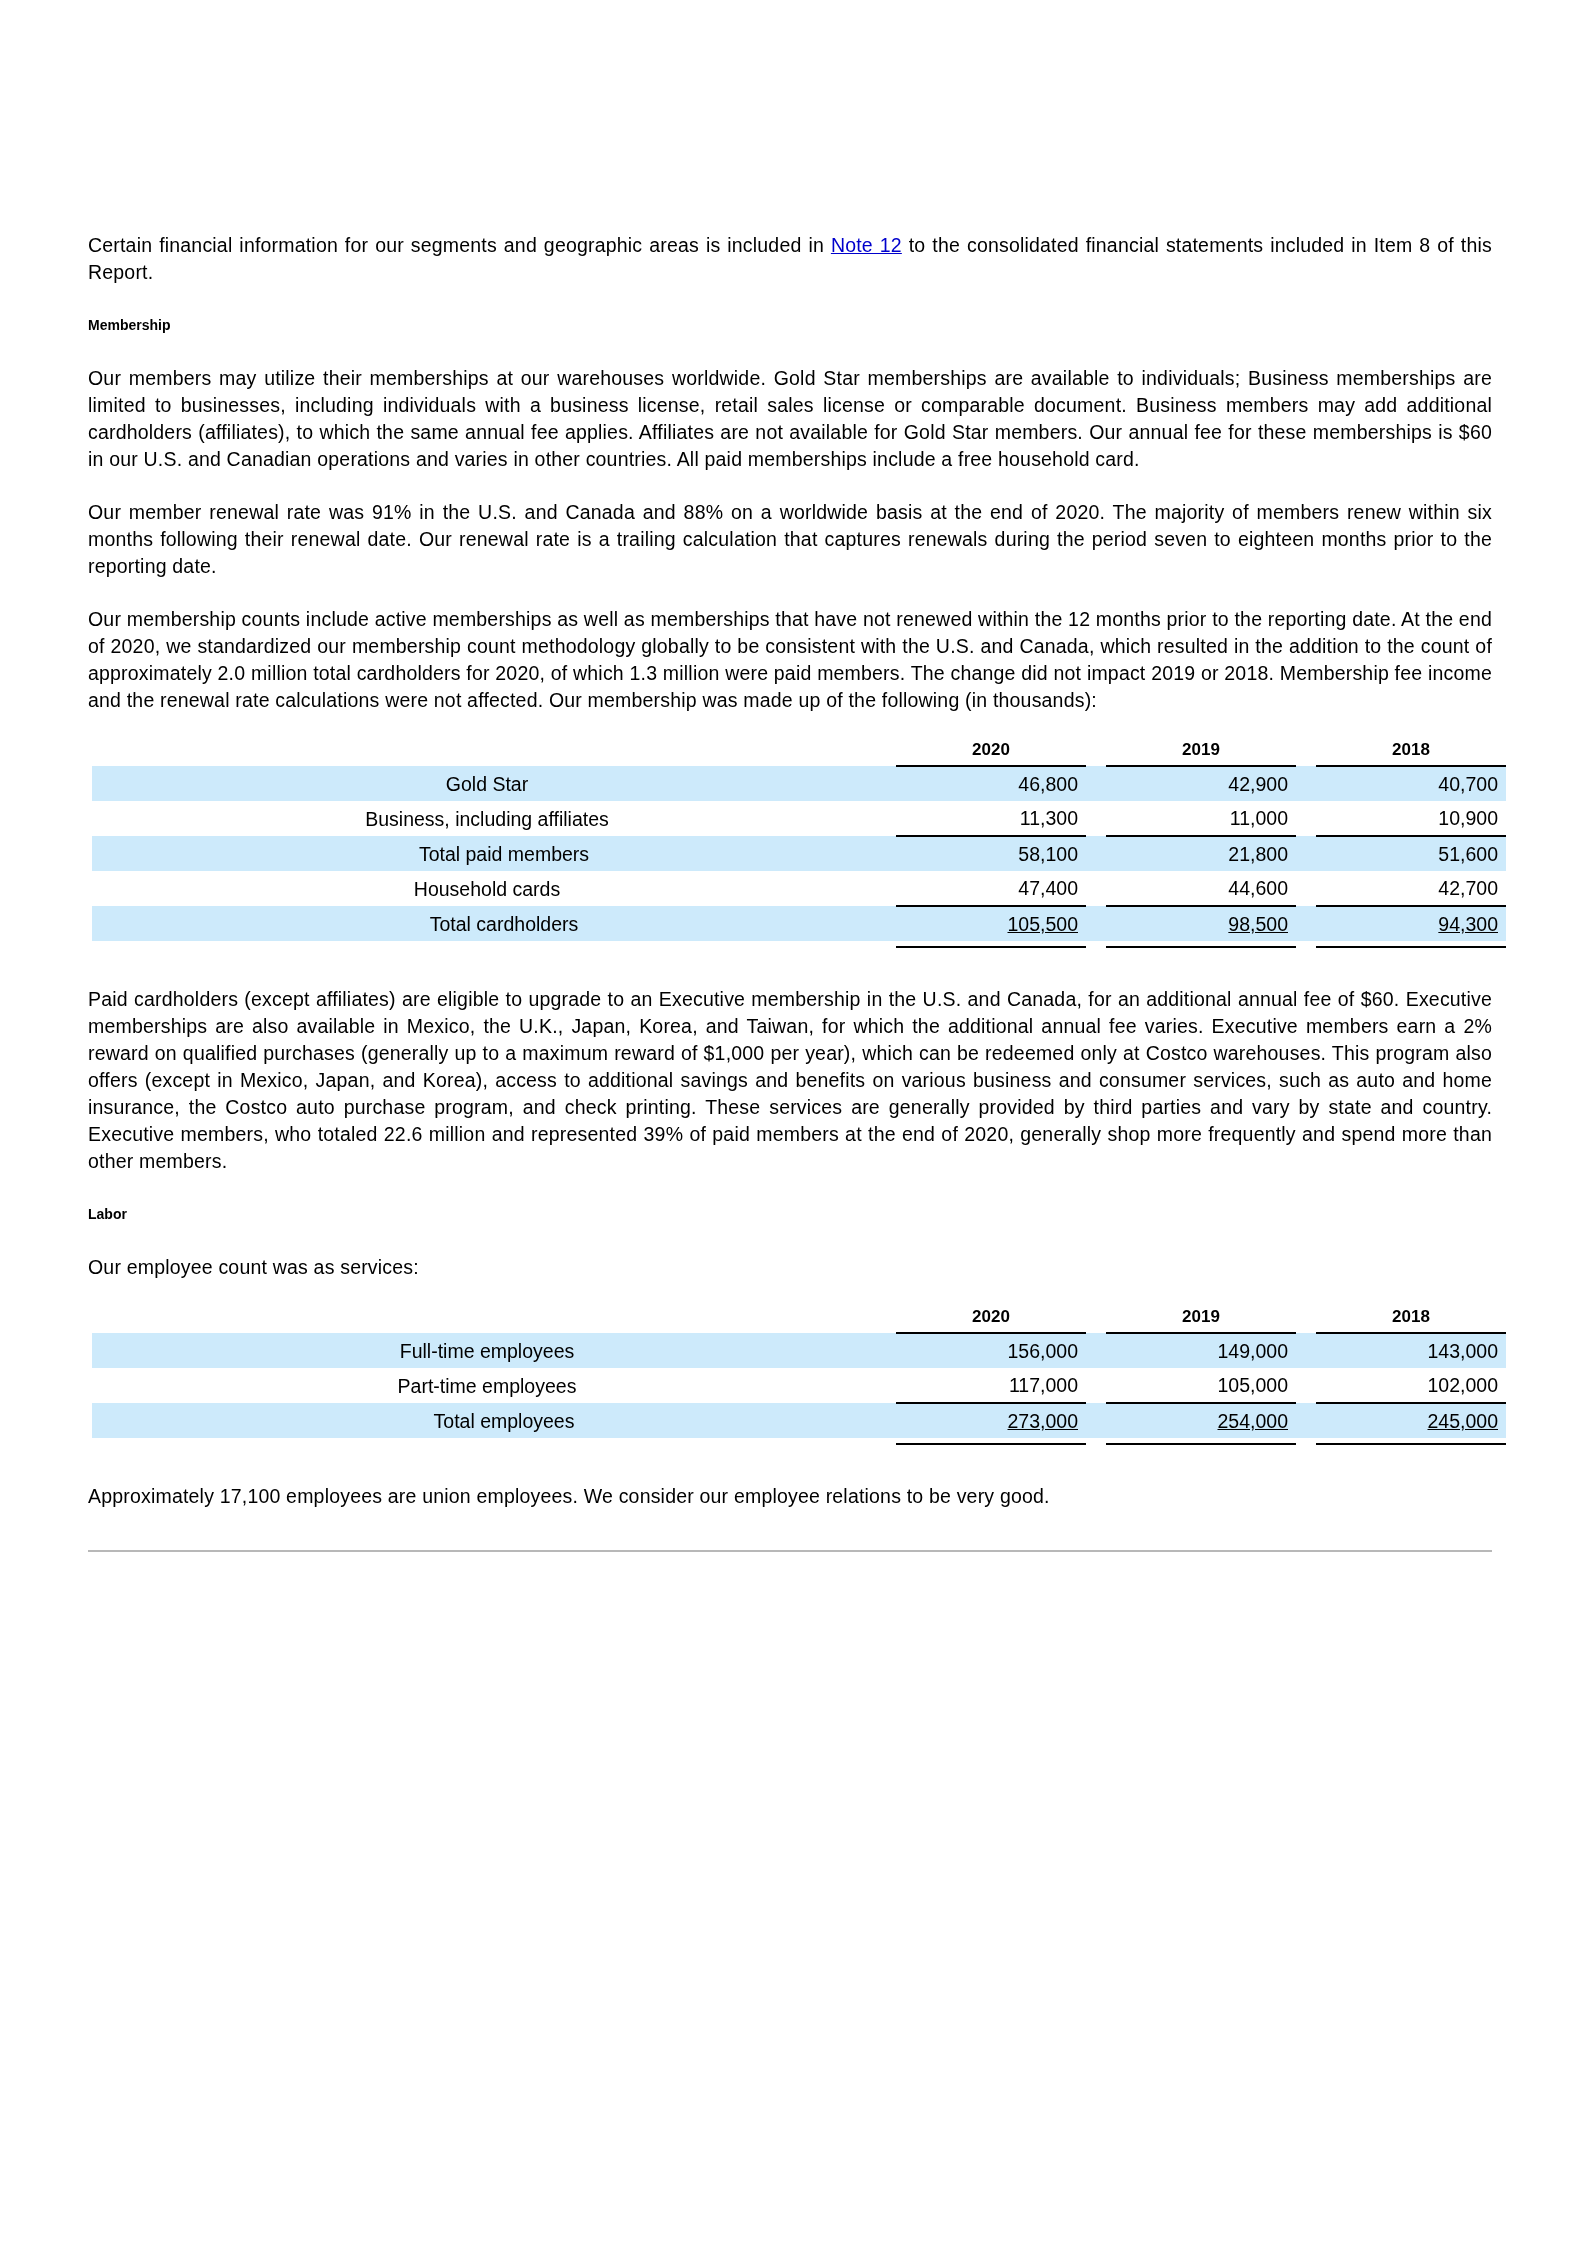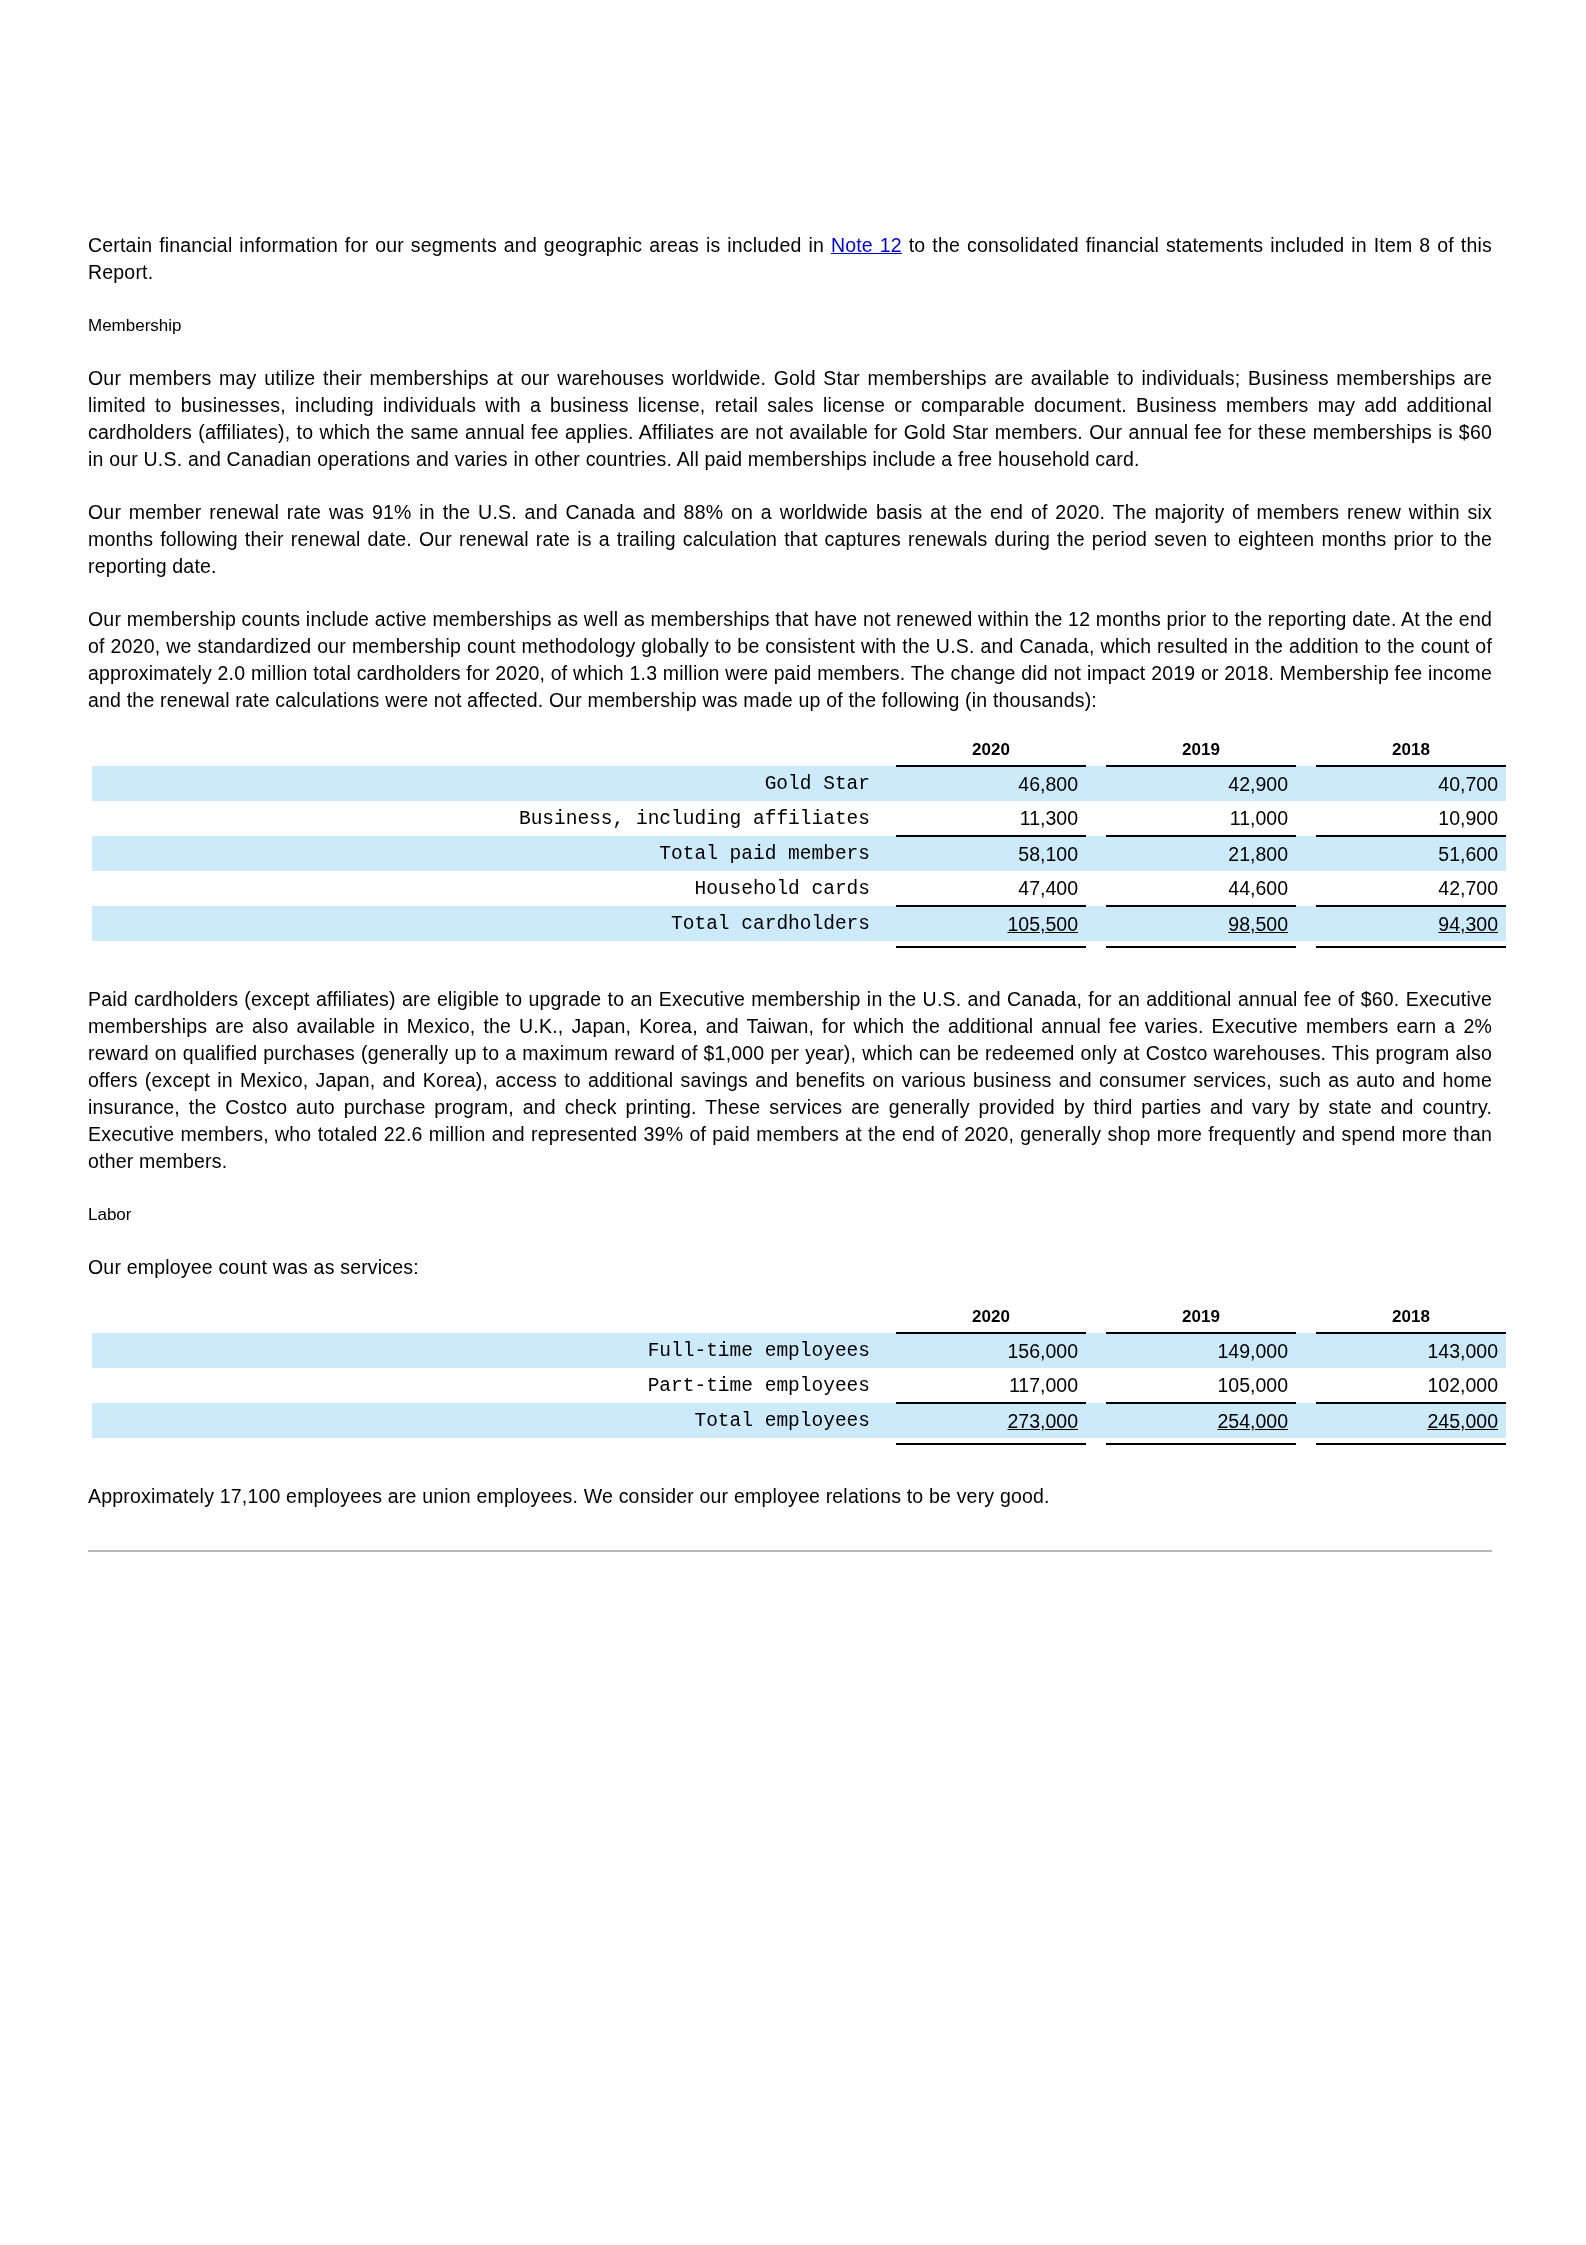--- a/index.html
+++ b/index.html
@@ -32,23 +32,23 @@
   p.para {
     font-size: 19.5px;
     line-height: 27px;
     text-align: justify;
     margin: 0 0 26px 0;
     letter-spacing: 0.01em;
   }
   p.para:last-child { margin-bottom: 0; }
 
   h3.section-head {
-    font-size: 17px;
+    font-size: 14px;
     line-height: 27px;
-    font-weight: normal;
+    font-weight: bold;
     margin: 0 0 26px 0;
   }
 
   a.inline-link {
     color: #0000cc;
     text-decoration: underline;
   }
 
   
   table.fin {
@@ -72,23 +72,22 @@
   }
   table.fin th.blank { padding: 0; }
 
   table.fin td {
     padding: 5px 6px 5px 0;
     vertical-align: bottom;
     line-height: 24px;
     white-space: nowrap;
   }
   table.fin td.label {
-    text-align: right;
+    text-align: center;
     padding-left: 12px;
-    font-family: Liberation Mono, monospace;
   }
   table.fin td.label.indent {
     padding-left: 46px;
   }
   table.fin td.num {
     text-align: right;
     padding-right: 8px;
   }
   table.fin td.gapcell { padding: 0; }
 

